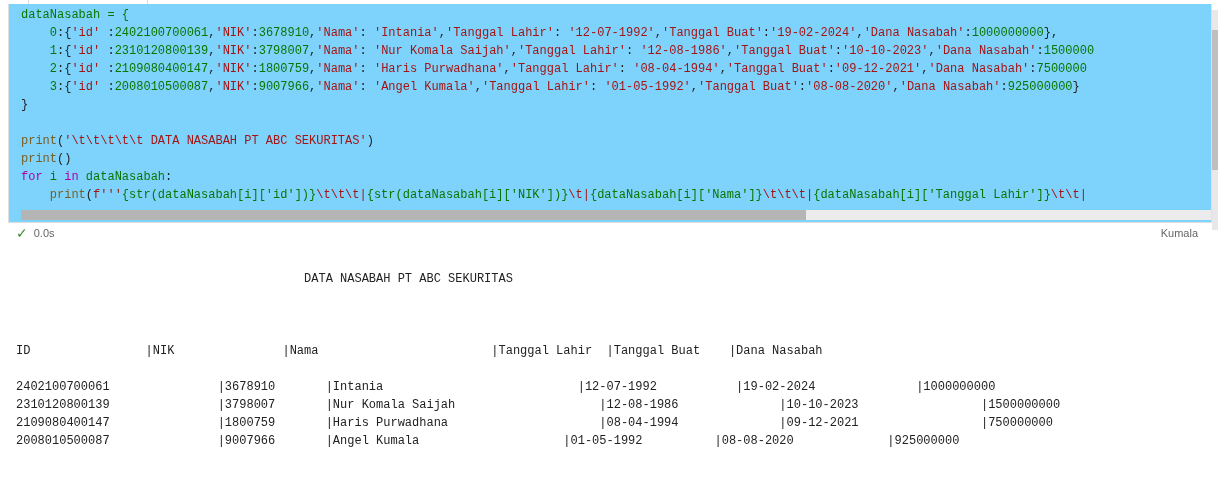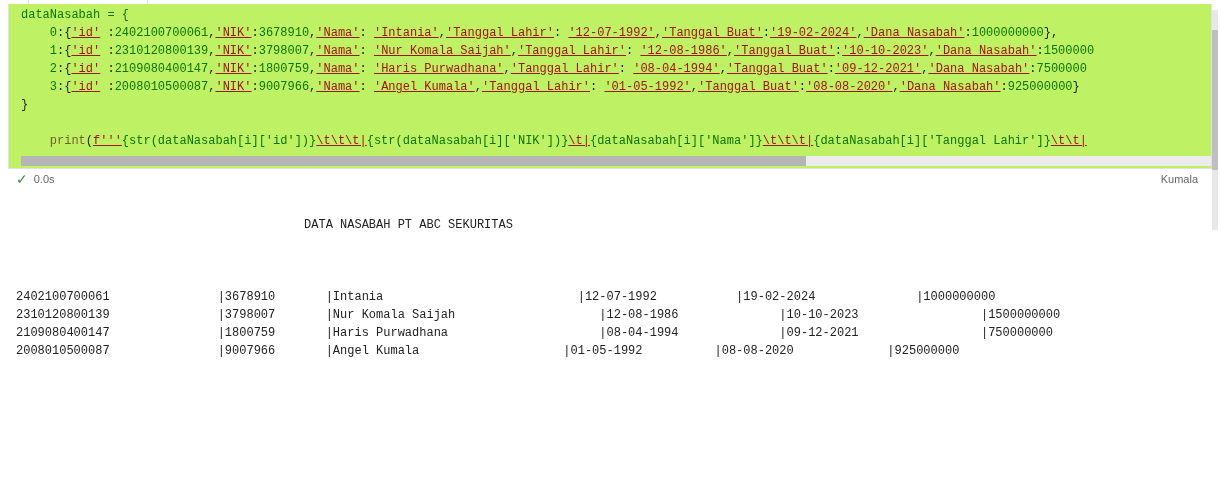--- a/index.html
+++ b/index.html
@@ -10,39 +10,39 @@
     font-size: 12px;
     line-height: 1.5;
     background: #ffffff;
     color: #333;
     width: 1220px;
     height: 500px;
     overflow: hidden;
     position: relative;
   }
   .code-cell {
-    background: #bef264;
+    background: #7dd3fc;
     border-left: 1px solid #e0e0e0;
     border-right: 1px solid #e0e0e0;
     border-bottom: 1px solid #e0e0e0;
     margin: 4px 8px 0 8px;
     padding: 2px 0 2px 12px;
     position: relative;
     overflow-x: hidden;
   }
   .code-line {
     white-space: pre;
     font-family: Consolas, 'Courier New', monospace;
     font-size: 12px;
     line-height: 18px;
     color: #333;
   }        
   .v  { color: #0b7500; }        
   .n  { color: #0b7500; }        
-  .s  { color: #a31515; text-decoration: underline; }        
+  .s  { color: #a31515; }        
   .b  { color: #222; }           
   .f  { color: #795e26; }        
   .fs { color: #0b7500; font-family: Liberation Mono, monospace; }        
   .kw-for { color: #aa00aa; }
   .kw-in  { color: #aa00aa; }
 
   .scrollbar-h {
     height: 10px;
     background: #ececec;
     margin-top: 6px;
@@ -109,36 +109,40 @@
 <div class="code-cell">
   <div class="code-line"><span class="v">dataNasabah = {</span></div>
   <div id="dict-lines">
       <div class="code-line">    <span class="n">0</span><span class="b">:{</span><span class="s">'id'</span><span class="b"> :</span><span class="n">2402100700061</span><span class="b">,</span><span class="s">'NIK'</span><span class="b">:</span><span class="n">3678910</span><span class="b">,</span><span class="s">'Nama'</span><span class="b">: </span><span class="s">'Intania'</span><span class="b">,</span><span class="s">'Tanggal Lahir'</span><span class="b">: </span><span class="s">'12-07-1992'</span><span class="b">,</span><span class="s">'Tanggal Buat'</span><span class="b">:</span><span class="s">'19-02-2024'</span><span class="b">,</span><span class="s">'Dana Nasabah'</span><span class="b">:</span><span class="n">1000000000</span><span class="b">},</span></div>
       <div class="code-line">    <span class="n">1</span><span class="b">:{</span><span class="s">'id'</span><span class="b"> :</span><span class="n">2310120800139</span><span class="b">,</span><span class="s">'NIK'</span><span class="b">:</span><span class="n">3798007</span><span class="b">,</span><span class="s">'Nama'</span><span class="b">: </span><span class="s">'Nur Komala Saijah'</span><span class="b">,</span><span class="s">'Tanggal Lahir'</span><span class="b">: </span><span class="s">'12-08-1986'</span><span class="b">,</span><span class="s">'Tanggal Buat'</span><span class="b">:</span><span class="s">'10-10-2023'</span><span class="b">,</span><span class="s">'Dana Nasabah'</span><span class="b">:</span><span class="n">1500000</span><span class="b"></span></div>
       <div class="code-line">    <span class="n">2</span><span class="b">:{</span><span class="s">'id'</span><span class="b"> :</span><span class="n">2109080400147</span><span class="b">,</span><span class="s">'NIK'</span><span class="b">:</span><span class="n">1800759</span><span class="b">,</span><span class="s">'Nama'</span><span class="b">: </span><span class="s">'Haris Purwadhana'</span><span class="b">,</span><span class="s">'Tanggal Lahir'</span><span class="b">: </span><span class="s">'08-04-1994'</span><span class="b">,</span><span class="s">'Tanggal Buat'</span><span class="b">:</span><span class="s">'09-12-2021'</span><span class="b">,</span><span class="s">'Dana Nasabah'</span><span class="b">:</span><span class="n">7500000</span><span class="b"></span></div>
       <div class="code-line">    <span class="n">3</span><span class="b">:{</span><span class="s">'id'</span><span class="b"> :</span><span class="n">2008010500087</span><span class="b">,</span><span class="s">'NIK'</span><span class="b">:</span><span class="n">9007966</span><span class="b">,</span><span class="s">'Nama'</span><span class="b">: </span><span class="s">'Angel Kumala'</span><span class="b">,</span><span class="s">'Tanggal Lahir'</span><span class="b">: </span><span class="s">'01-05-1992'</span><span class="b">,</span><span class="s">'Tanggal Buat'</span><span class="b">:</span><span class="s">'08-08-2020'</span><span class="b">,</span><span class="s">'Dana Nasabah'</span><span class="b">:</span><span class="n">925000000</span><span class="b">}</span></div>
     </div>
   <div class="code-line"><span class="b">}</span></div>
   <div class="code-line">&nbsp;</div>
+  <div class="code-line"><span class="f">print</span><span class="b">(</span><span class="s">'\t\t\t\t\t DATA NASABAH PT ABC SEKURITAS'</span><span class="b">)</span></div>
+  <div class="code-line"><span class="f">print</span><span class="b">()</span></div>
+  <div class="code-line"><span class="kw-for">for</span> <span class="v">i</span> <span class="kw-in">in</span> <span class="v">dataNasabah</span><span class="b">:</span></div>
   <div class="code-line">    <span class="f">print</span><span class="b">(</span><span class="s">f'''</span><span class="fs">{str(dataNasabah[i]['id'])}</span><span class="s">\t\t\t|</span><span class="fs">{str(dataNasabah[i]['NIK'])}</span><span class="s">\t|</span><span class="fs">{dataNasabah[i]['Nama']}</span><span class="s">\t\t\t|</span><span class="fs">{dataNasabah[i]['Tanggal Lahir']}</span><span class="s">\t\t|</span></div>
 
   <div class="scrollbar-h">
     <div class="scrollbar-thumb"></div>
   </div>
 </div>
 
 <div class="status-row">
   <div class="status-left">
     <span class="check">✓</span>
     <span>0.0s</span>
   </div>
   <span>Kumala</span>
 </div>
 
 <div class="output">
 <div><span>                                        </span><span>DATA NASABAH PT ABC SEKURITAS</span></div>
 <div>&nbsp;</div>
+<div>ID                |NIK               |Nama                        |Tanggal Lahir  |Tanggal Buat    |Dana Nasabah</div>
 <div id="out-rows"><div>2402100700061               |3678910       |Intania                           |12-07-1992           |19-02-2024              |1000000000</div><div>2310120800139               |3798007       |Nur Komala Saijah                    |12-08-1986              |10-10-2023                 |1500000000</div><div>2109080400147               |1800759       |Haris Purwadhana                     |08-04-1994              |09-12-2021                 |750000000</div><div>2008010500087               |9007966       |Angel Kumala                    |01-05-1992          |08-08-2020             |925000000</div></div>
 </div>
 
 <div class="page-scroll-v">
   <div class="page-scroll-thumb"></div>
 </div>
 
 </body></html>

